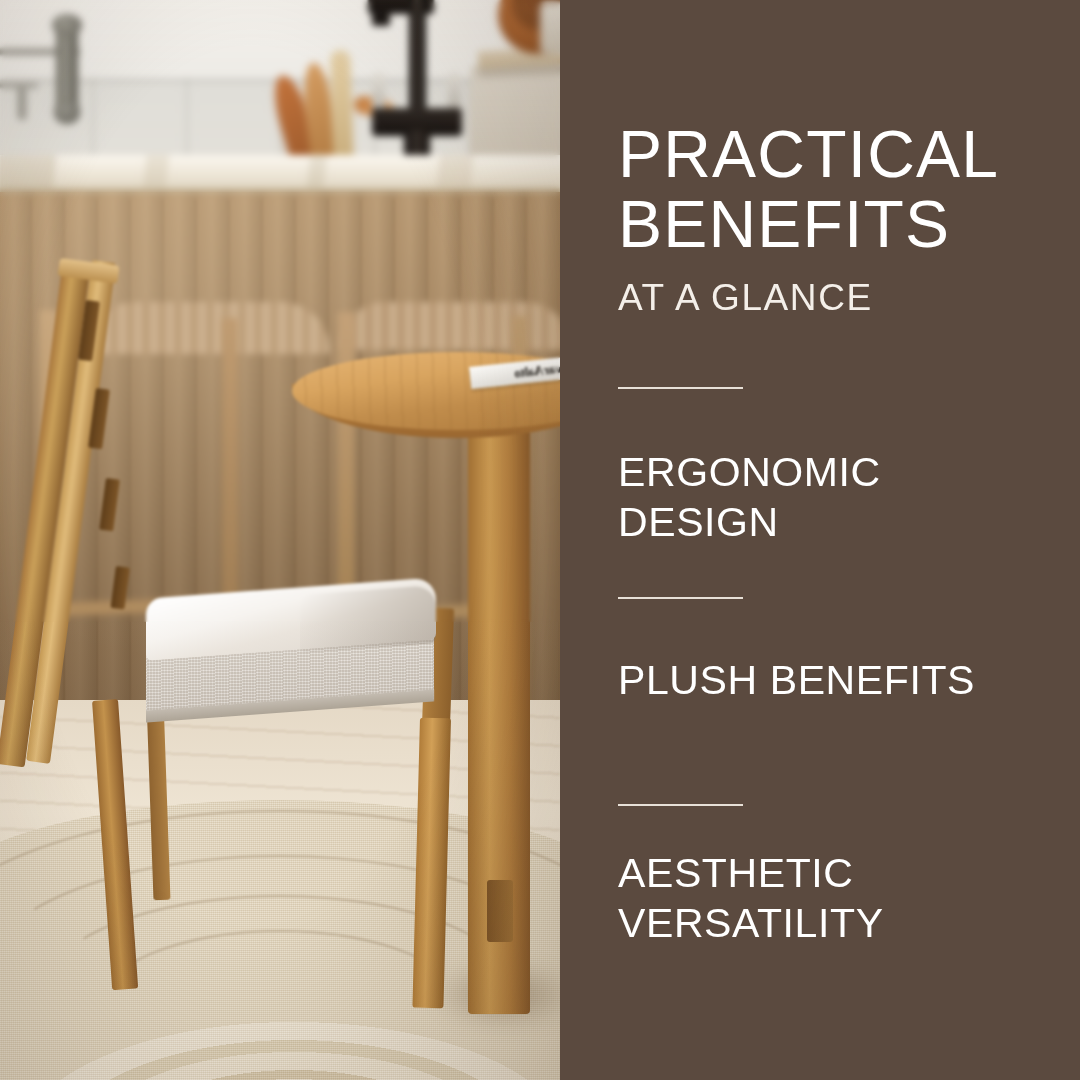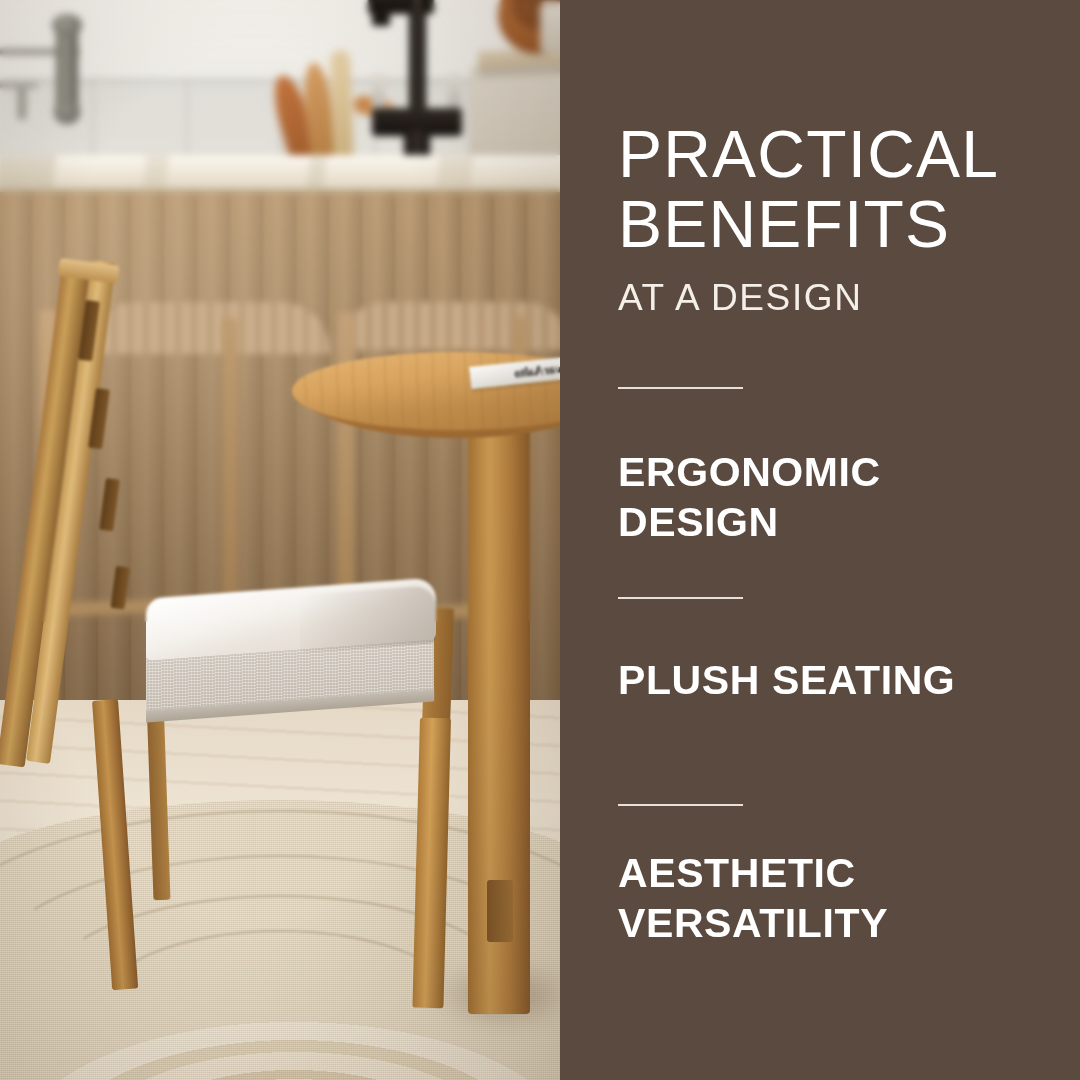--- a/index.html
+++ b/index.html
@@ -416,21 +416,21 @@
   .rule{
     position:absolute;left:0;width:125px;height:2px;
     background:#e8e1d8;
   }
   .rule.r1{top:387px;}
   .rule.r2{top:597px;}
   .rule.r3{top:804px;}
 
   .benefit{
     position:absolute;left:0;width:420px;
-    font-size:41px;line-height:50px;font-weight:700;
+    font-size:41px;line-height:50px;font-weight:400;
     color:#ffffff;letter-spacing:.6px;
   }
   .benefit.b1{top:447px;}
   .benefit.b2{top:655px;}
   .benefit.b3{top:848px;}
 </style>
 </head>
 <body>
 
 <div class="canvas">
@@ -531,27 +531,27 @@
 
     <div class="dof-top"></div>
     <div class="dof-mid"></div>
     <div class="vignette"></div>
   </div>
 
   <div class="panel" style="background: rgb(91, 74, 63);">
     <div class="panel-inner">
 
       <div class="title">PRACTICAL BENEFITS</div>
-      <div class="subtitle">AT A DESIGN</div>
+      <div class="subtitle">AT A GLANCE</div>
 
       <div class="rule r1" style="background: rgb(232, 225, 216);"></div>
       <div class="benefit b1">ERGONOMIC DESIGN</div>
 
       <div class="rule r2" style="background: rgb(232, 225, 216);"></div>
-      <div class="benefit b2">PLUSH SEATING</div>
+      <div class="benefit b2">PLUSH BENEFITS</div>
 
       <div class="rule r3" style="background: rgb(232, 225, 216);"></div>
       <div class="benefit b3">AESTHETIC VERSATILITY</div>
 
     </div>
   </div>
 
 </div>
 
 </body></html>

